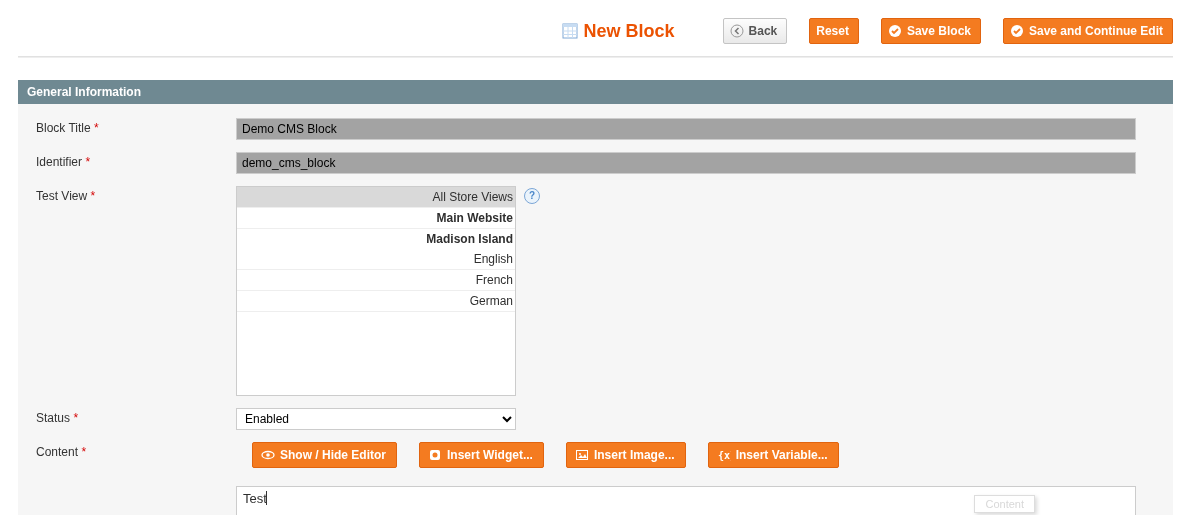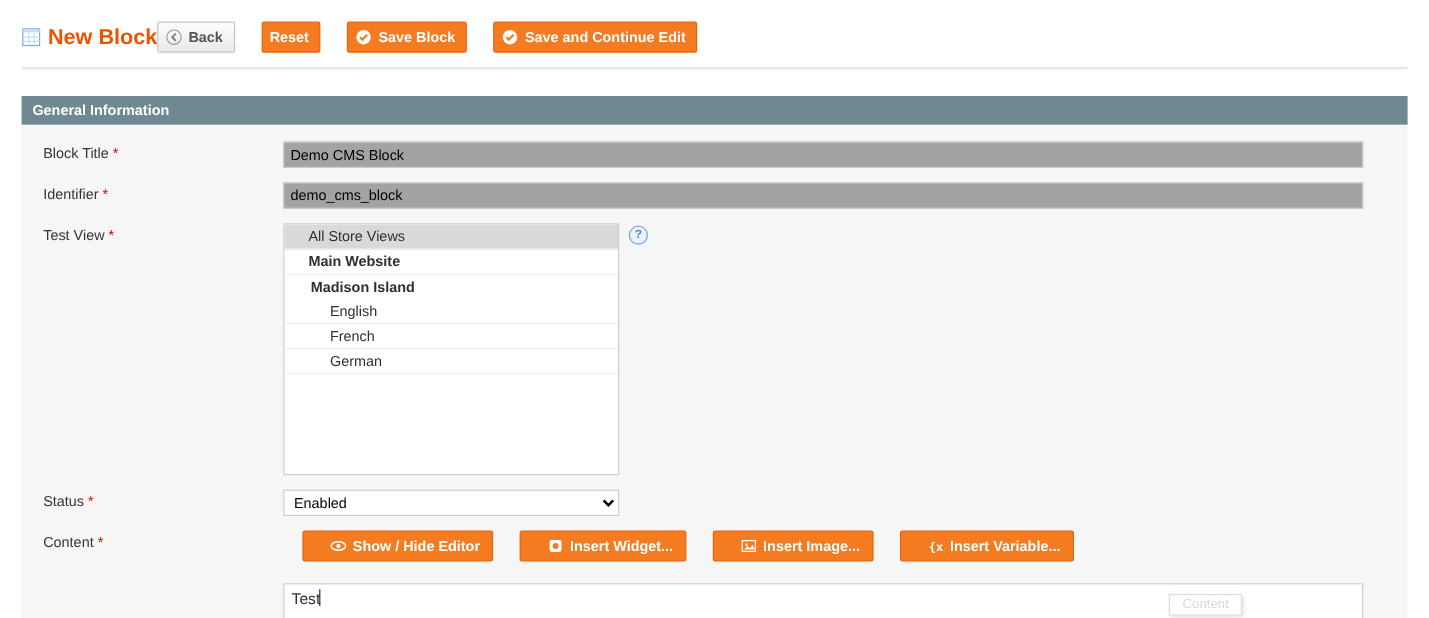--- a/index.html
+++ b/index.html
@@ -4,24 +4,25 @@
   <style>
     * { box-sizing: border-box; margin: 0; padding: 0; }
     body {
       font-family: Arial, Helvetica, sans-serif;
       font-size: 12px;
       background: #fff;
       color: #2f2f2f;
       width: 1191px;
     }
     .page-head {
-      padding: 18px 28px 10px 18px;
+      padding: 18px 18px 10px 18px;
       display: flex;
-      justify-content: flex-start;
+      justify-content: flex-end;
       align-items: center;
+      gap: 48px;
     }
     .page-title {
       display: flex;
       align-items: center;
       gap: 6px;
     }
     .page-title .icon-page {
       width: 16px; height: 16px;
       display:inline-block;
     }
@@ -97,24 +98,25 @@
     }
     .multiselect {
       width: 280px;
       height: 210px;
       border: 1px solid #ccc;
       background: #fff;
       overflow-y: scroll;
       font-size: 12px;
     }
     .multiselect .opt {
-      padding: 3px 20px;
+      padding: 3px 2px;
       border-bottom: 1px solid #eee;
       cursor: pointer;
       white-space: nowrap;
+      text-align: right;
     }
     .multiselect .opt.selected {
       background: #d9d9d9;
     }
     .multiselect .opt.grp1 { font-weight: bold; }
     .multiselect .opt.grp2 { font-weight: bold; padding-left: 22px; border-bottom:none;}
     .multiselect .opt.grp3 { padding-left: 38px; }
     .help-icon {
       width:16px; height:16px; display:inline-block; margin-top:2px;
       border-radius:50%; border:1px solid #7ba6d6;
@@ -124,21 +126,21 @@
     select.status {
       width: 280px;
       border: 1px solid #ccc;
       padding: 2px 4px;
       font-size: 12px;
       background:#fff;
     }
     .editor-toolbar {
       display:flex; gap:6px; margin-bottom:10px; flex-wrap:wrap;
     }
-    .editor-toolbar .btn { padding: 3px 10px 3px 22px; font-size: 12px; }
+    .editor-toolbar .btn { padding: 3px 10px 3px 8px; font-size: 12px; }
     .content-area {
       width: 100%;
       max-width: 900px;
       height: 60px;
       border:1px solid #ccc;
       background:#fff;
       padding: 4px 6px;
       font-size: 13px;
       position:relative;
     }

